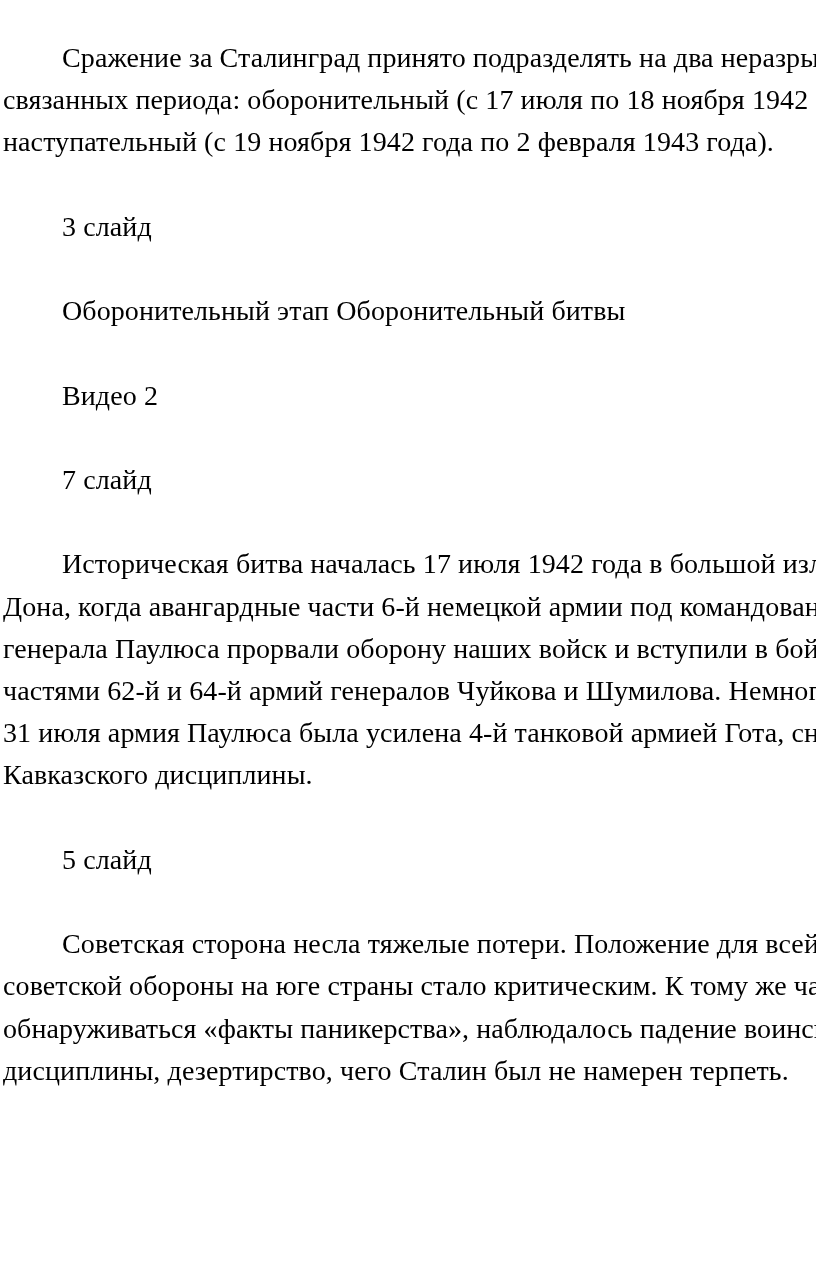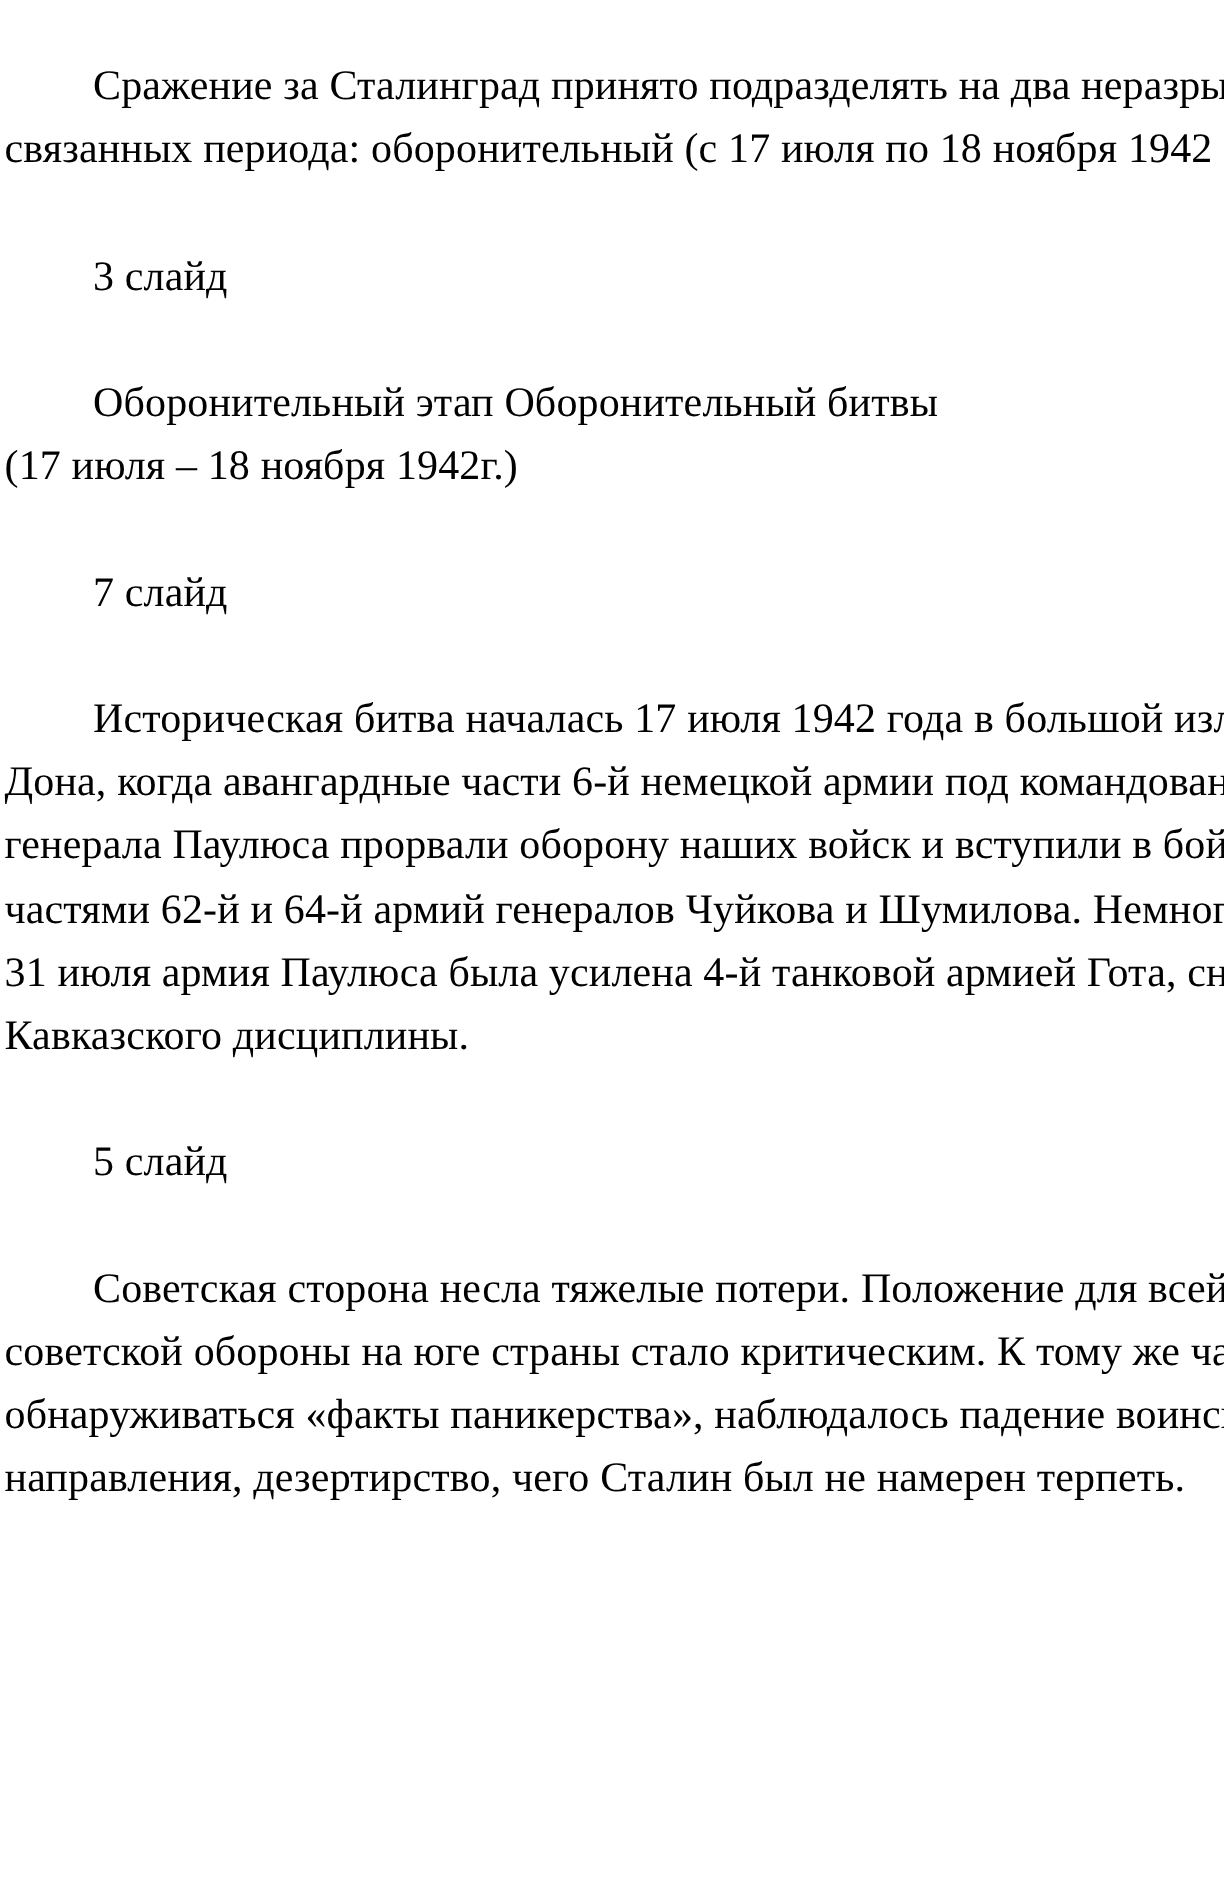--- a/index.html
+++ b/index.html
@@ -38,31 +38,34 @@
   }
 </style>
 </head>
 <body>
 
 <div class="page">
 
   <div class="para">
     <div class="line indent">Сражение за Сталинград принято подразделять на два неразрывно</div>
     <div class="line">связанных периода: оборонительный (с 17 июля по 18 ноября 1942 года) и</div>
+    <div class="line">наступательный (с 19 ноября 1942 года по 2 февраля 1943 года).</div>
   </div>
 
   <div class="para">
     <div class="line indent">3 слайд</div>
   </div>
 
   <div class="para">
     <div class="line indent">Оборонительный этап Оборонительный битвы</div>
-    <div class="line">(17 июля – 18 ноября 1942г.)</div>
   </div>
 
+  <div class="para">
+    <div class="line indent">Видео 2</div>
+  </div>
 
   <div class="para">
     <div class="line indent">7 слайд</div>
   </div>
 
   <div class="para">
     <div class="line indent">Историческая битва началась 17 июля 1942 года в большой излучине</div>
     <div class="line">Дона, когда авангардные части 6-й немецкой армии под командованием</div>
     <div class="line">генерала Паулюса прорвали оборону наших войск и вступили в бой с</div>
     <div class="line">частями 62-й и 64-й армий генералов Чуйкова и Шумилова. Немного позже</div>
@@ -72,16 +75,16 @@
 
   <div class="para">
     <div class="line indent">5 слайд</div>
   </div>
 
 
   <div class="para">
     <div class="line indent">Советская сторона несла тяжелые потери. Положение для всей</div>
     <div class="line">советской обороны на юге страны стало критическим. К тому же чаще стали</div>
     <div class="line">обнаруживаться «факты паникерства», наблюдалось падение воинской</div>
-    <div class="line">направления, дезертирство, чего Сталин был не намерен терпеть.</div>
+    <div class="line">дисциплины, дезертирство, чего Сталин был не намерен терпеть.</div>
   </div>
 
 </div>
 
 </body></html>

